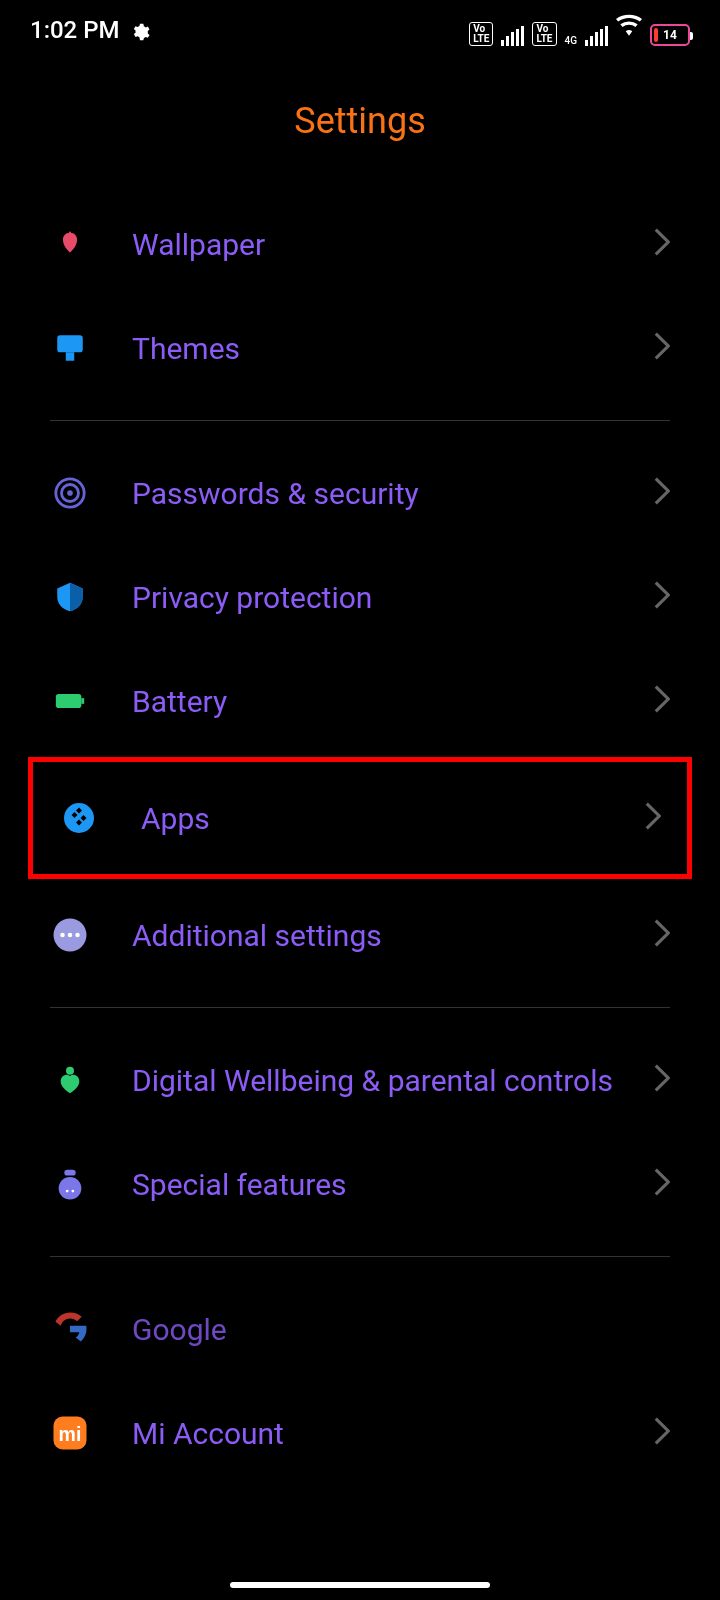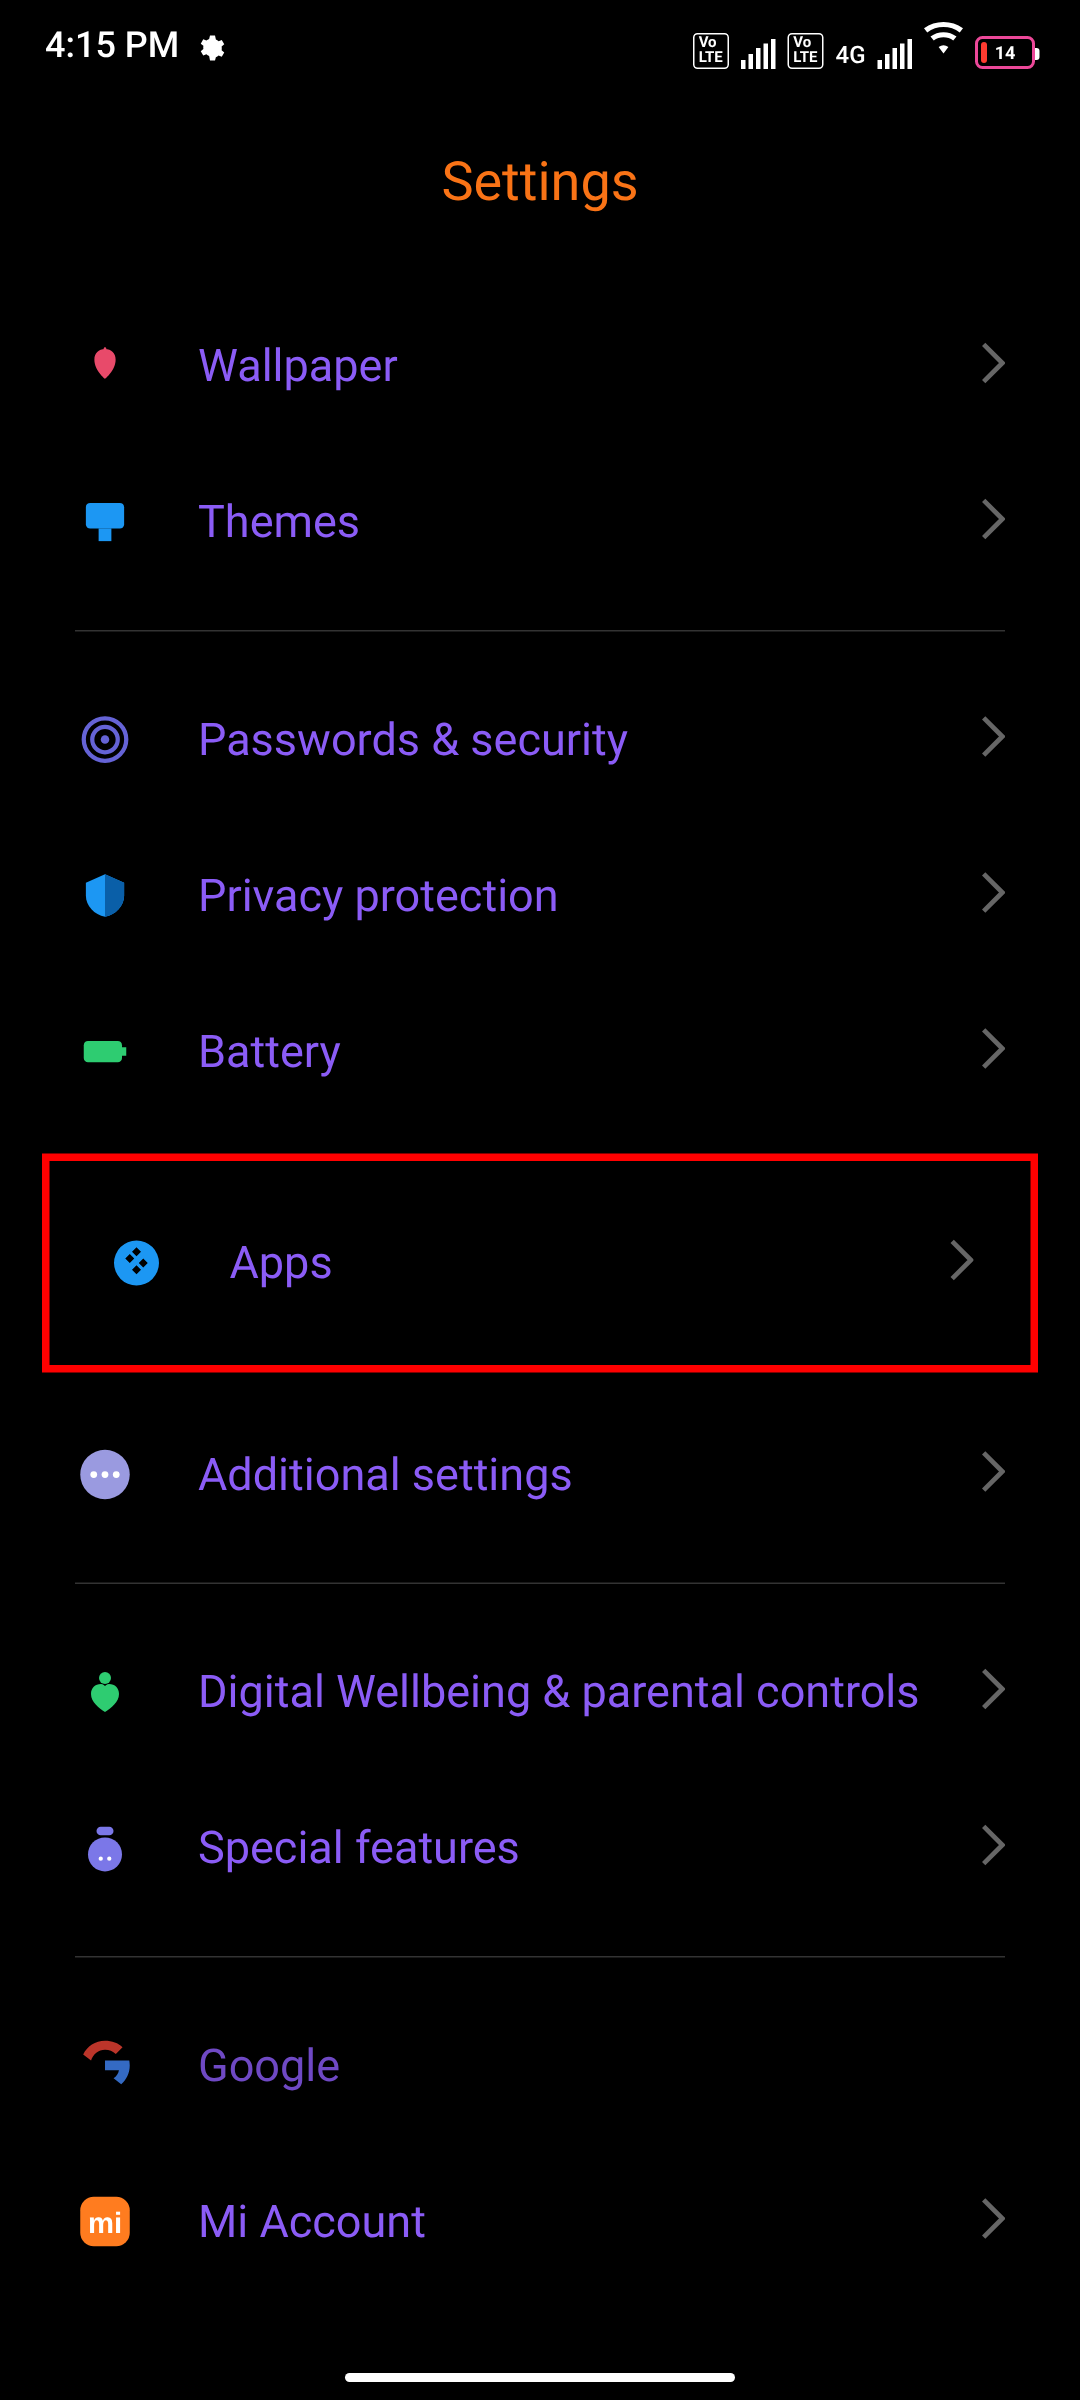--- a/index.html
+++ b/index.html
@@ -57,21 +57,21 @@
       width: 3px;
       background: #fff;
       display: block;
     }
     .signal-bars span:nth-child(1){height:6px}
     .signal-bars span:nth-child(2){height:10px}
     .signal-bars span:nth-child(3){height:14px}
     .signal-bars span:nth-child(4){height:17px}
     .signal-bars span:nth-child(5){height:20px}
     .net-label {
-      font-size: 16px;
+      font-size: 10px;
       font-weight: 500;
     }
     .wifi-icon svg {
       width: 26px;
       height: 26px;
     }
     .battery {
       width: 40px;
       height: 22px;
       border: 2px solid #ec4899;
@@ -142,22 +142,22 @@
       color: #666;
       flex-shrink: 0;
     }
     .divider {
       height: 1px;
       background: #333;
       margin: 20px 50px;
     }
     .highlight-box {
       border: 5px solid #ff0000;
-      margin: 16px 28px;
-      padding: 16px;
+      margin: 4px 28px;
+      padding: 4px;
     }
     .highlight-box .setting-item {
       padding-left: 22px;
       padding-right: 22px;
     }
     .nav-indicator {
       position: absolute;
       bottom: 12px;
       left: 50%;
       transform: translateX(-50%);
@@ -165,21 +165,21 @@
       height: 6px;
       background: #fff;
       border-radius: 3px;
     }
   </style>
 </head>
 <body>
 
 <div class="status-bar">
   <div class="status-left">
-    <span>4:15 PM</span>
+    <span>1:02 PM</span>
     <span class="gear-small">
       <svg viewBox="0 0 24 24" fill="#fff">
           <path d="M12 8a4 4 0 100 8 4 4 0 000-8zm9.4 4a7.8 7.8 0 00-.1-1.3l2.1-1.7-2-3.5-2.5 1a7.7 7.7 0 00-2.2-1.3L16 2h-4l-.7 2.7a7.7 7.7 0 00-2.2 1.3l-2.5-1-2 3.5 2.1 1.7a7.8 7.8 0 000 2.6l-2.1 1.7 2 3.5 2.5-1a7.7 7.7 0 002.2 1.3L12 22h4l.7-2.7a7.7 7.7 0 002.2-1.3l2.5 1 2-3.5-2.1-1.7c.1-.4.1-.9.1-1.3z"></path>
         </svg>
     </span>
   </div>
   <div class="status-right">
     <span class="volte-badge">Vo<br>LTE</span>
     <span class="signal-bars">
         <span></span>

